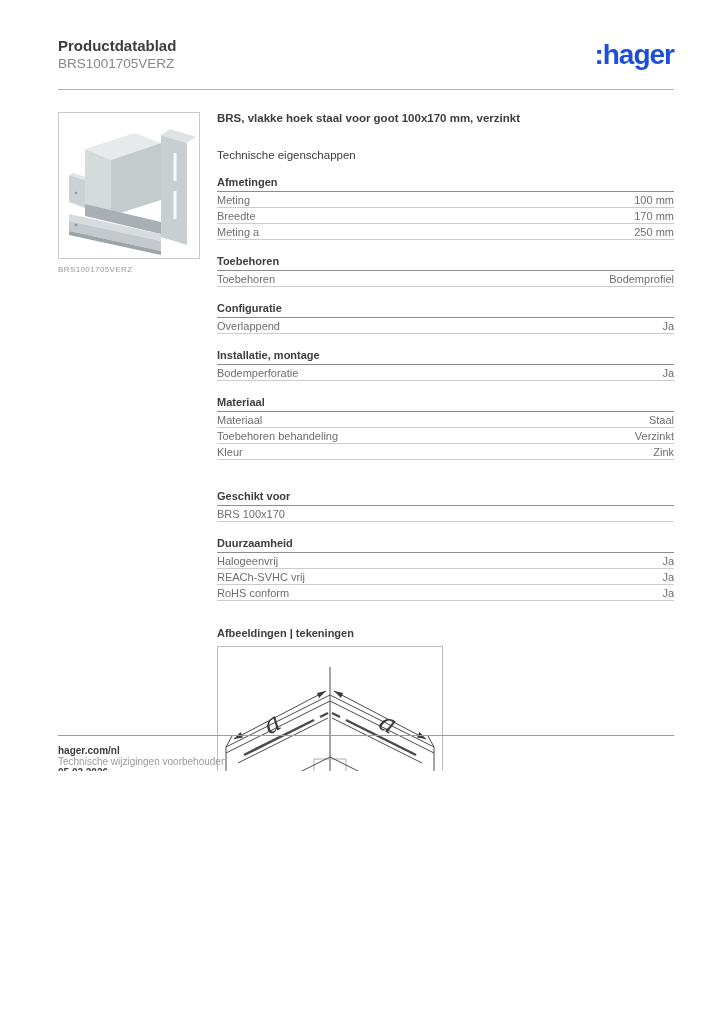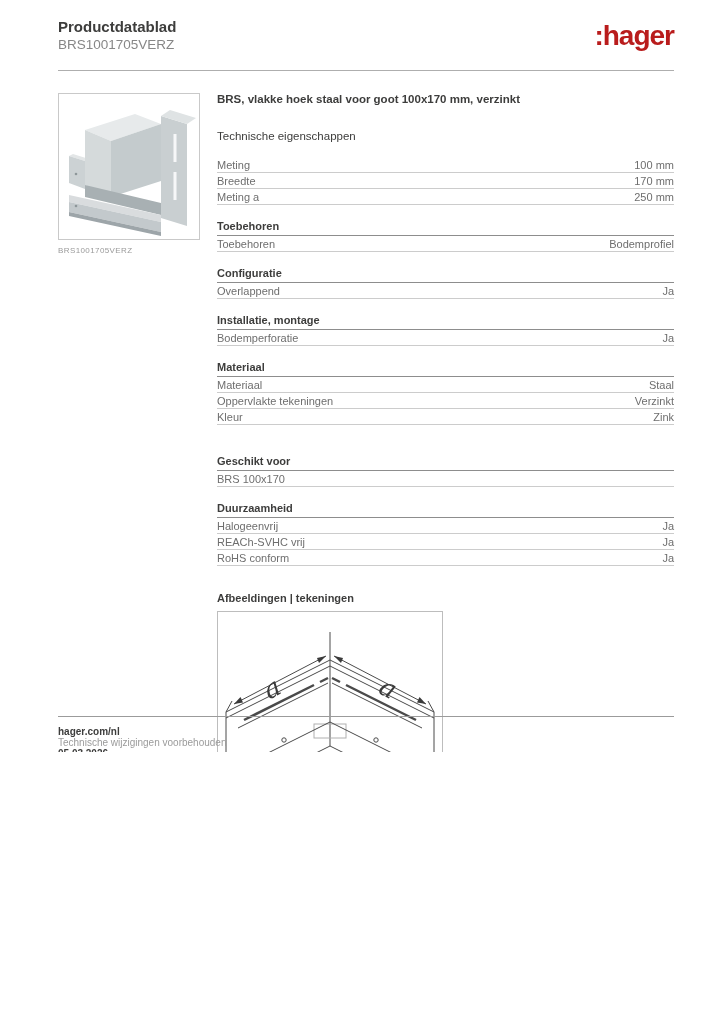--- a/index.html
+++ b/index.html
@@ -3,20 +3,21 @@
 <meta charset="utf-8">
 <style>
   html,body { margin:0; padding:0; background:#ffffff; }
   .page {
     position:relative;
     width:724px; height:752px;
     background:#ffffff;
     font-family:"Liberation Sans", sans-serif;
     overflow:hidden;
     color:#3d3d3c;
+    margin-top:19px;
   }
 
   
   .header {
     position:absolute; left:58px; right:50px; top:18px;
     display:flex; justify-content:space-between; align-items:flex-start;
   }
   .doc-title { font-size:15px; font-weight:bold; color:#3d3d3c; line-height:18px; }
   .doc-subtitle { font-size:13.5px; color:#878787; line-height:17px; }
   .logo {
@@ -83,21 +84,21 @@
 </head>
 <body>
 
 <div class="page">
 
   <div class="header">
     <div class="header-text">
       <div class="doc-title">Productdatablad</div>
       <div class="doc-subtitle">BRS1001705VERZ</div>
     </div>
-    <div class="logo" style="color: #b91c1c;">:hager</div>
+    <div class="logo" style="color: #1d4ed8;">:hager</div>
   </div>
   <div class="header-rule"></div>
 
   <div class="content">
 
     <div class="left-col">
       <div class="photo-box">
 
         <svg width="140" height="145" viewBox="0 0 140 145">
           <rect x="0" y="0" width="140" height="145" fill="#ffffff"></rect>
@@ -127,20 +128,21 @@
       </div>
       <div class="photo-caption">BRS1001705VERZ</div>
     </div>
 
     <div class="right-col">
       <p class="description">BRS, vlakke hoek staal voor goot 100x170 mm, verzinkt</p>
       <h2 class="tech-title">Technische eigenschappen</h2>
 
       <div id="sections">
   <section class="spec-section">
+    <h3 class="spec-heading">Afmetingen</h3>
     <div class="spec-rows">
   <div class="spec-row">
     <span class="spec-label">Meting</span>
     <span class="spec-value">100 mm</span>
   </div>
 
   <div class="spec-row">
     <span class="spec-label">Breedte</span>
     <span class="spec-value">170 mm</span>
   </div>
@@ -184,21 +186,21 @@
 
   <section class="spec-section">
     <h3 class="spec-heading">Materiaal</h3>
     <div class="spec-rows">
   <div class="spec-row">
     <span class="spec-label">Materiaal</span>
     <span class="spec-value">Staal</span>
   </div>
 
   <div class="spec-row">
-    <span class="spec-label">Oppervlakte tekeningen</span>
+    <span class="spec-label">Toebehoren behandeling</span>
     <span class="spec-value">Verzinkt</span>
   </div>
 
   <div class="spec-row">
     <span class="spec-label">Kleur</span>
     <span class="spec-value">Zink</span>
   </div>
 </div>
   </section>
 

